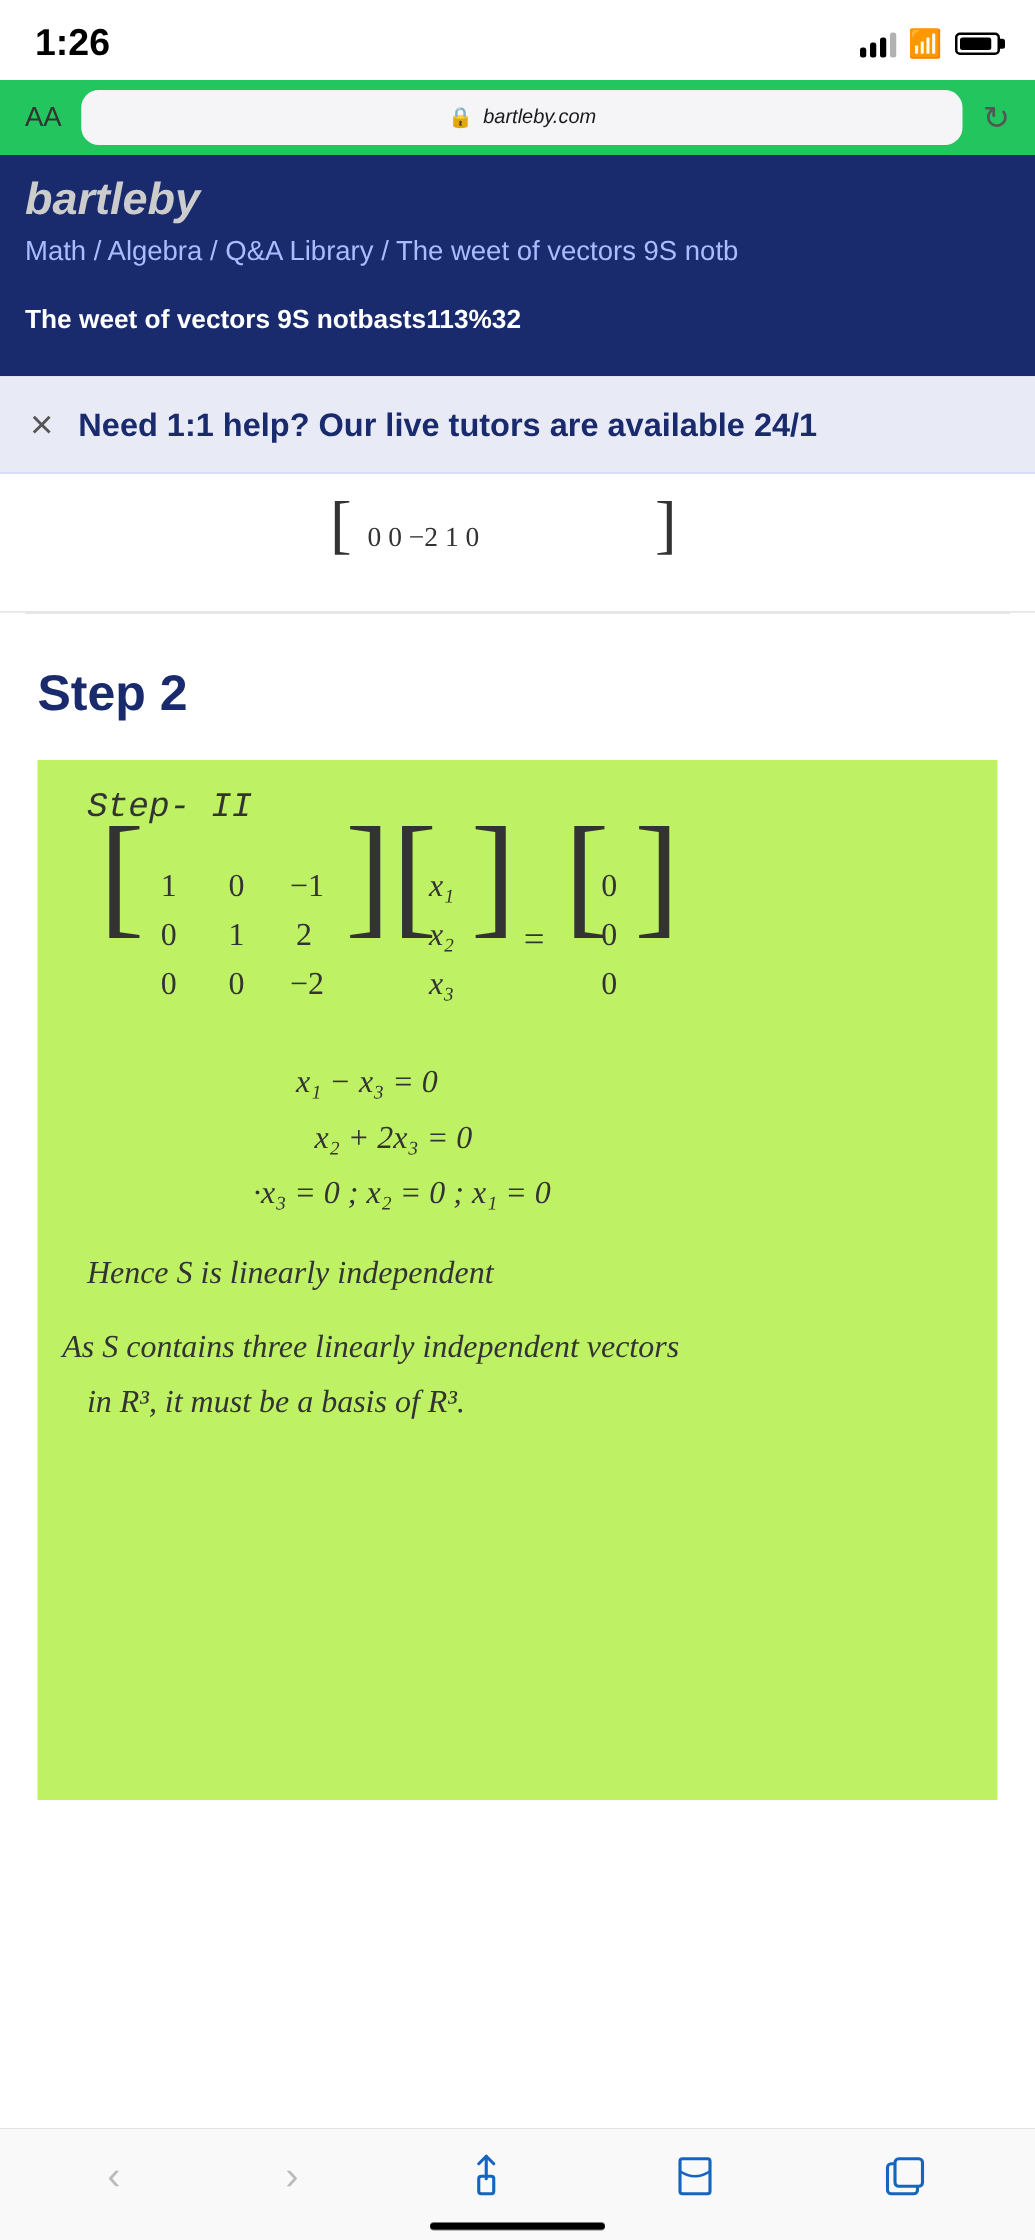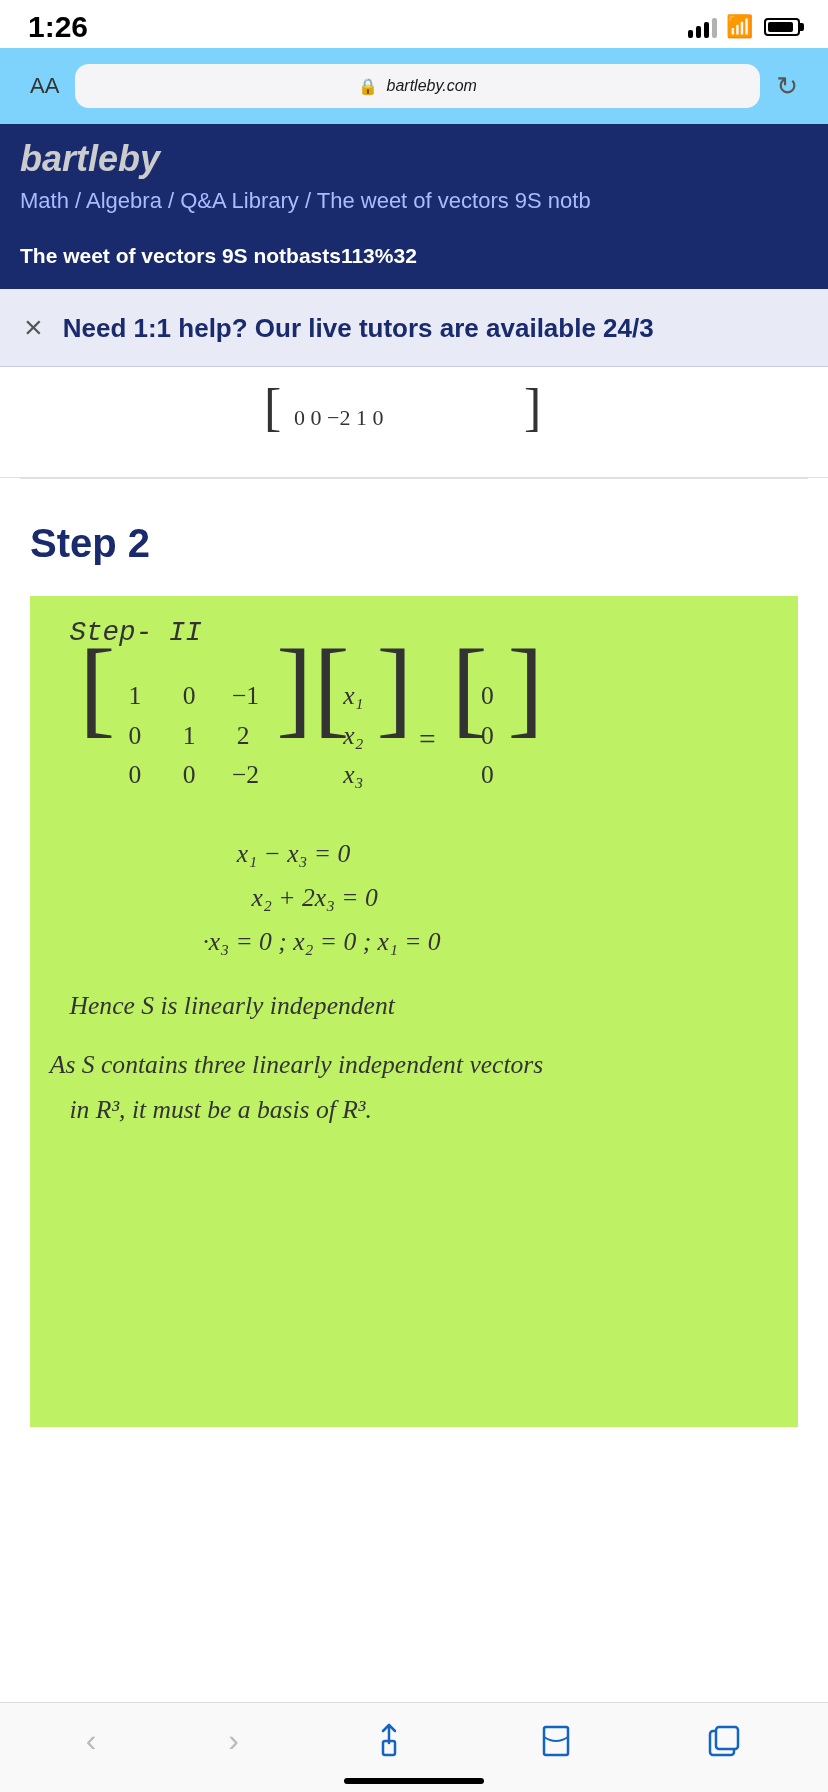--- a/index.html
+++ b/index.html
@@ -12,21 +12,21 @@
       overflow-x: hidden;
     }
 
     
     .status-bar {
       display: flex;
       justify-content: space-between;
       align-items: center;
       padding: 14px 28px 8px 28px;
       background: #fff;
-      height: 48px;
+      height: 64px;
     }
     .status-time {
       font-size: 30px;
       font-weight: 600;
       color: #000;
     }
     .status-icons {
       display: flex;
       align-items: center;
       gap: 10px;
@@ -69,26 +69,26 @@
     }
     .battery-fill {
       background: #000;
       height: 100%;
       width: 90%;
       border-radius: 2px;
     }
 
     
     .browser-bar {
-      background: #7dd3fc;
-      padding: 10px 30px;
+      background: #22c55e;
+      padding: 10px 20px;
       display: flex;
       align-items: center;
       gap: 16px;
-      height: 76px;
+      height: 60px;
     }
     .browser-aa {
       font-size: 22px;
       color: #333;
       font-weight: 500;
     }
     .browser-url-bar {
       flex: 1;
       background: #f5f5f7;
       border-radius: 14px;
@@ -110,21 +110,21 @@
     }
     .refresh-icon {
       font-size: 26px;
       color: #555;
       font-weight: 300;
     }
 
     
     .site-header {
       background: #1a2b6d;
-      padding: 14px 20px 20px 20px;
+      padding: 14px 20px 32px 20px;
     }
     .site-header-top {
       font-size: 36px;
       font-weight: 700;
       color: #ccc;
       font-style: italic;
       margin-bottom: 8px;
     }
     .breadcrumb {
       font-size: 22px;
@@ -274,21 +274,21 @@
 </div>
 
 <div class="site-header">
   <div class="site-header-top">bartleby</div>
   <div class="breadcrumb">Math / Algebra / Q&amp;A Library / The weet of vectors 9S notb</div>
   <div class="page-title">The weet of vectors 9S notbasts113%32</div>
 </div>
 
 <div class="tutor-banner">
   <span class="close-btn">×</span>
-  <div class="tutor-text">Need 1:1 help? Our live tutors are available 24/3</div>
+  <div class="tutor-text">Need 1:1 help? Our live tutors are available 24/1</div>
 </div>
 
 <div class="content-area">
 
   <div class="matrix-top">
     <svg width="320" height="60" viewBox="0 0 320 60">
 
       <text x="10" y="40" font-size="52" font-family="serif" fill="#333">[</text>
 
       <text x="40" y="40" font-size="22" font-family="serif" fill="#333">0   0   −2  1  0</text>

